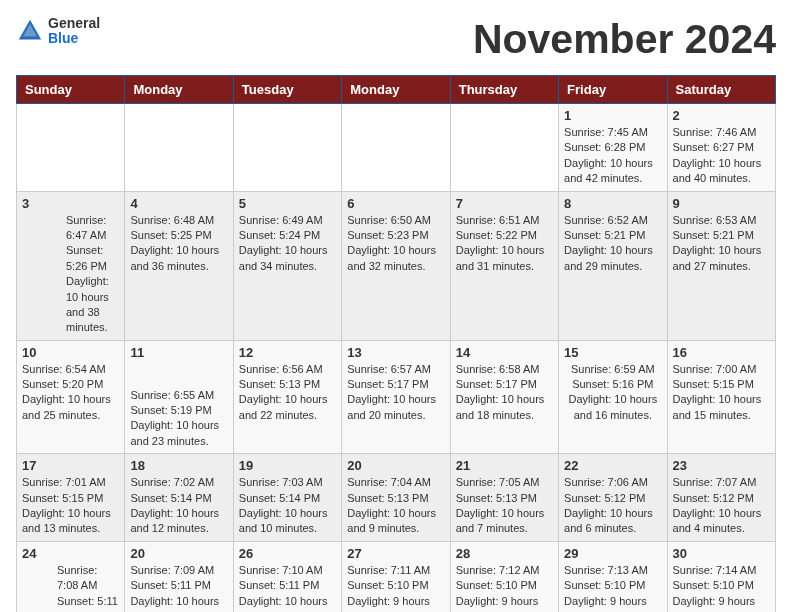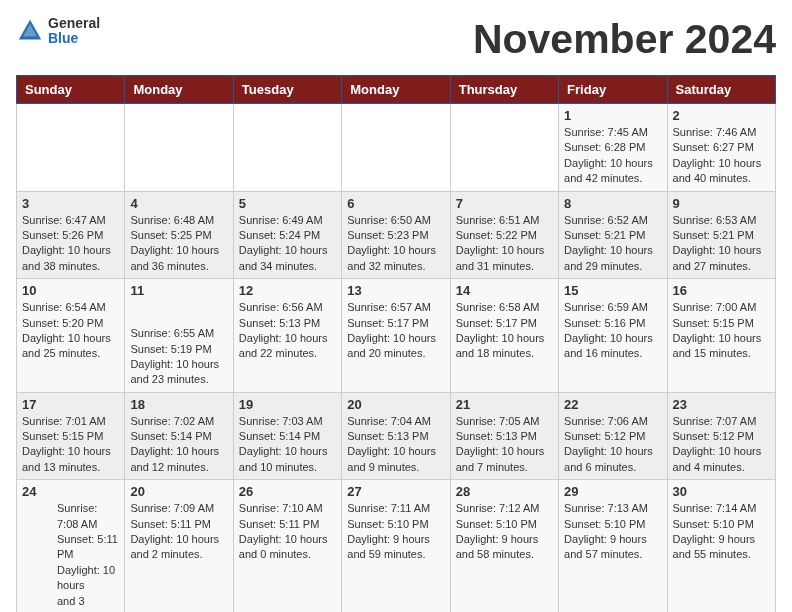--- a/index.html
+++ b/index.html
@@ -139,21 +139,21 @@
           <span class="day-number">2</span>
           <div class="day-info" style="white-space: pre-line;">Sunrise: 7:46 AM
 Sunset: 6:27 PM
 Daylight: 10 hours
 and 40 minutes.</div>
         </td>
       </tr>
       <tr>
         <td>
           <span class="day-number">3</span>
-          <div class="day-info" style="white-space: pre-line;">Sunrise: 6:47 AM
+          <div class="day-info" style="white-space: pre-line; margin-left: 44px;">Sunrise: 6:47 AM
 Sunset: 5:26 PM
 Daylight: 10 hours
 and 38 minutes.</div>
         </td>
         <td>
           <span class="day-number">4</span>
           <div class="day-info" style="white-space: pre-line;">Sunrise: 6:48 AM
 Sunset: 5:25 PM
 Daylight: 10 hours
 and 36 minutes.</div>
@@ -225,21 +225,21 @@
         </td>
         <td>
           <span class="day-number">14</span>
           <div class="day-info" style="white-space: pre-line;">Sunrise: 6:58 AM
 Sunset: 5:17 PM
 Daylight: 10 hours
 and 18 minutes.</div>
         </td>
         <td>
           <span class="day-number">15</span>
-          <div class="day-info" style="white-space: pre-line;">Sunrise: 6:59 AM
+          <div class="day-info" style="white-space: pre-line; text-align: center;">Sunrise: 6:59 AM
 Sunset: 5:16 PM
 Daylight: 10 hours
 and 16 minutes.</div>
         </td>
         <td>
           <span class="day-number">16</span>
           <div class="day-info" style="white-space: pre-line;">Sunrise: 7:00 AM
 Sunset: 5:15 PM
 Daylight: 10 hours
 and 15 minutes.</div>

